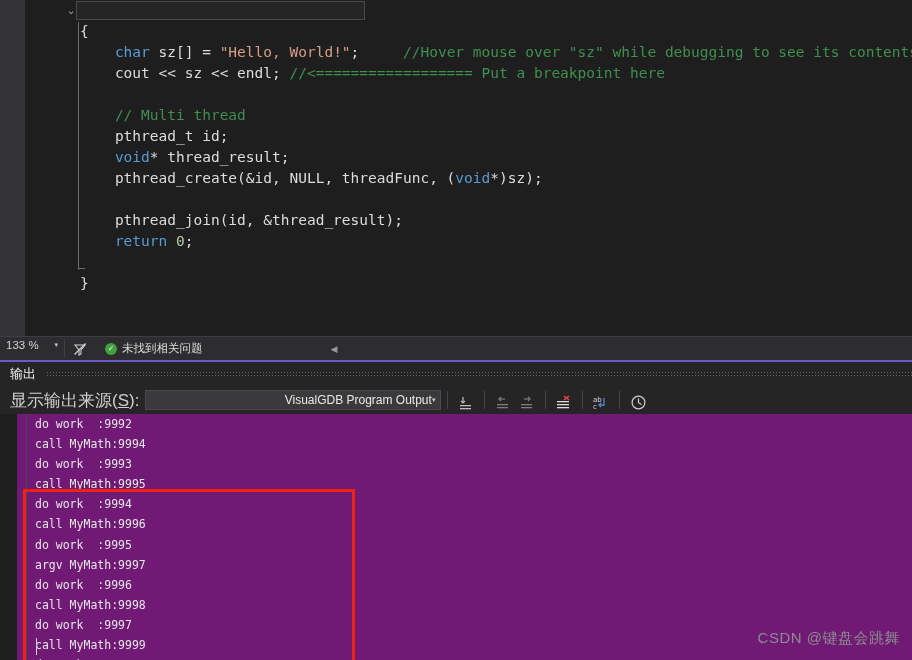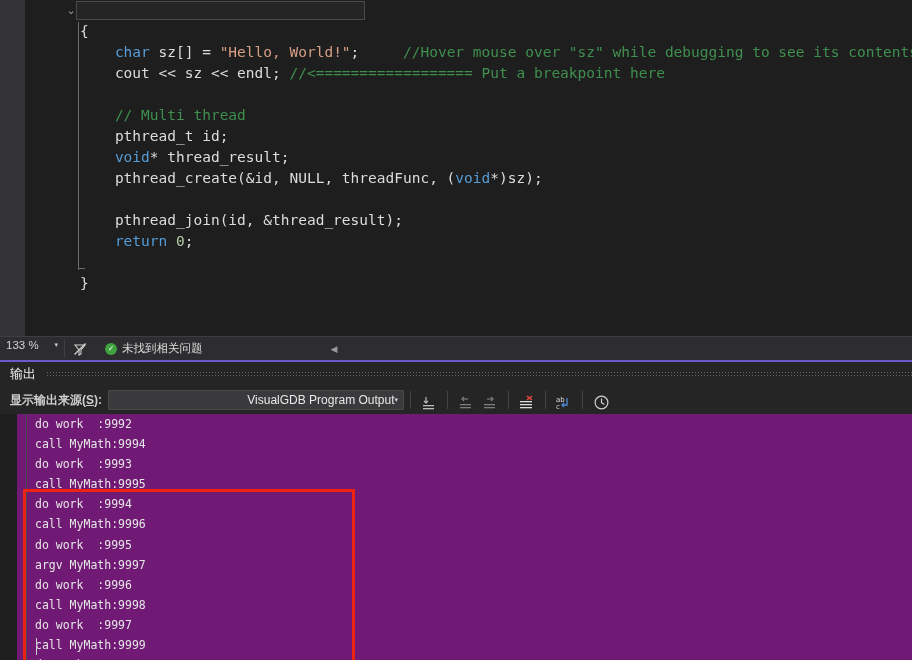--- a/index.html
+++ b/index.html
@@ -153,24 +153,23 @@
     opacity: .85;
   }
 
   .output-toolbar {
     position: absolute; left: 0; top: 26px; width: 912px; height: 28px;
     background: #252526;
     display: flex; align-items: center;
     padding-left: 10px;
   }
   .src-label {
-    color: #cfcfcf; font-size: 12px;
+    color: #cfcfcf; font-size: 17px;
     margin-right: 6px;
     white-space: nowrap;
-    font-weight: bold;
   }
   .src-label u { text-decoration: underline; }
   .src-combo {
     width: 296px; height: 20px;
     background: #3a3a3c;
     border: 1px solid #4a4a4d;
     display: flex; align-items: center; justify-content: flex-end;
     padding: 0 5px 0 7px;
     color: #e8e8e8; font-size: 12px;
   }
@@ -331,13 +330,14 @@
     </div>
 
     <div class="output-body">
       <div class="out-left-rail"></div>
       <div class="out-lines" id="out-lines"><div>do work  :9992</div><div>call MyMath:9994</div><div>do work  :9993</div><div>call MyMath:9995</div><div>do work  :9994</div><div>call MyMath:9996</div><div>do work  :9995</div><div>argv MyMath:9997</div><div>do work  :9996</div><div>call MyMath:9998</div><div>do work  :9997</div><div>call MyMath:9999</div><div>do work  :9998</div></div>
       <div class="out-caret"></div>
       <div class="red-box"></div>
     </div>
   </div>
 
+  <div class="watermark">CSDN @键盘会跳舞</div>
 </div>
 
 </body></html>

